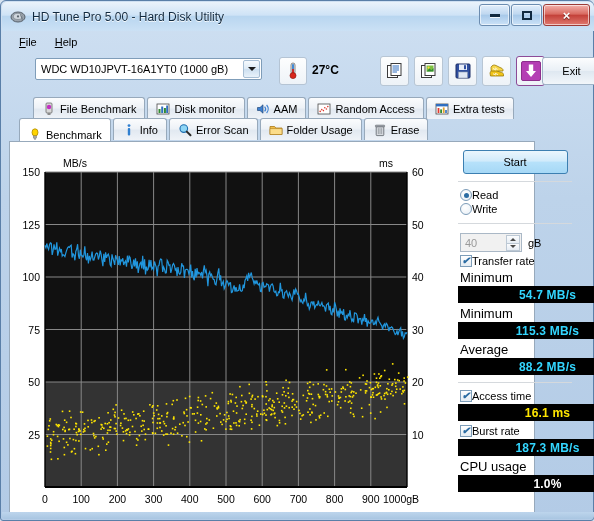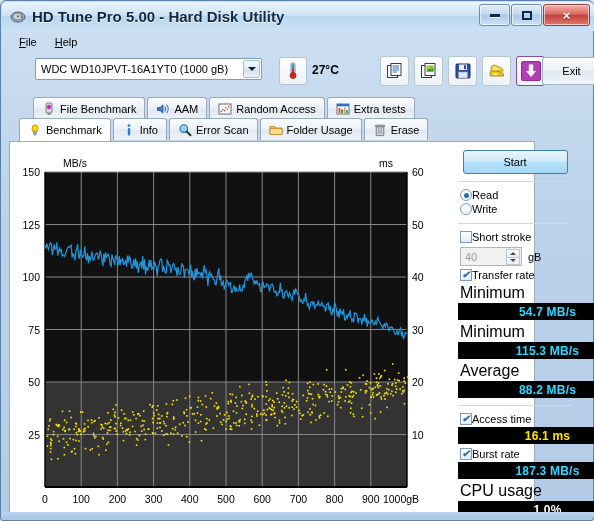--- a/index.html
+++ b/index.html
@@ -20,21 +20,21 @@
   .titlebar{
     position:absolute;left:1px;top:1px;width:592px;height:29px;
     background:linear-gradient(to bottom,#eaf3fb 0%,#cfe3f6 45%,#b9d6f0 50%,#cbe1f5 100%);
     border-radius:5px 5px 0 0;
     display:flex;align-items:center;
   }
   .title-icon{
     width:16px;height:16px;margin-left:8px;margin-right:6px;position:relative;flex:none;
   }
   .title-text{
-    font-size:15px;color:#11293f;font-weight:bold;
+    font-size:12px;color:#11293f;font-weight:normal;
     text-shadow:0 1px 0 rgba(255,255,255,.9);
     white-space:nowrap;
   }
   .wincontrols{position:absolute;right:4px;top:2px;display:flex;gap:1px;}
   .wbtn{
     width:29px;height:20px;border:1px solid #6b8cb0;border-radius:3px;
     background:linear-gradient(to bottom,#e2eefb 0%,#c0d8f0 45%,#a9caea 52%,#cbe2f7 100%);
     display:flex;align-items:center;justify-content:center;
     box-shadow:inset 0 0 0 1px rgba(255,255,255,.6);
   }
@@ -107,21 +107,21 @@
   .tab{
     height:22px;box-sizing:border-box;
     border:1px solid #97a9bb;border-bottom:none;
     border-radius:3px 3px 0 0;
     background:linear-gradient(to bottom,#fbfcfd 0%,#eef2f7 45%,#e2e9f1 55%,#eff3f8 100%);
     display:flex;align-items:center;gap:4px;padding:0 8px;
     margin-right:2px;
     font-size:11px;color:#000;white-space:nowrap;
   }
   .tab.active{
-    background:#fff;border-color:#97a9bb;position:relative;z-index:5;height:23px;
+    background:#fff;border-color:#97a9bb;position:relative;z-index:5;height:23px;align-items:flex-end;
   }
   .tab .ticon{width:14px;height:14px;flex:none;display:block;}
 
   
   .content{
     position:absolute;left:8px;top:140px;width:526px;height:372px;
     background:#fff;border:1px solid #97a9bb;box-sizing:border-box;
   }
   .chart-wrap{position:absolute;left:2px;top:2px;width:450px;height:366px;}
   .sidepanel{position:absolute;left:444px;top:4px;width:122px;}
@@ -158,21 +158,21 @@
   .spinbox .sv{font-size:11px;color:#9a9a9a;padding-left:4px;}
   .spin-btns{position:absolute;right:1px;top:1px;width:14px;height:15px;display:flex;flex-direction:column;}
   .spin-b{
     flex:1;border:1px solid #bcc8d4;box-sizing:border-box;margin-bottom:-1px;
     background:linear-gradient(to bottom,#fbfcfd,#e6edf4);
     display:flex;align-items:center;justify-content:center;
   }
   .caret-up-s{width:0;height:0;border-left:3px solid transparent;border-right:3px solid transparent;border-bottom:3px solid #4a4a4a;}
   .caret-dn-s{width:0;height:0;border-left:3px solid transparent;border-right:3px solid transparent;border-top:3px solid #4a4a4a;}
   .unit{font-size:11px;color:#000;}
-  .stat-label{font-size:16px;color:#000;padding-left:6px;margin-top:2px;}
+  .stat-label{font-size:13px;color:#000;padding-left:6px;margin-top:2px;}
   .lcd{
     width:107px;height:17px;margin:1px auto 3px 4px;background:#000;
     display:flex;align-items:center;justify-content:center;
     font-size:12px;font-weight:bold;letter-spacing:.2px;padding-left:36px;
   }
   .lcd.cyan{color:#33d6ff;}
   .lcd.yellow{color:#ffe600;}
   .lcd.white{color:#ffffff;}
 
   
@@ -305,20 +305,32 @@
     <div class="tabrow row1">
       <div class="tab">
         <span class="ticon">
           <svg width="14" height="14" viewBox="0 0 14 14">
             <rect x="4" y="1" width="6" height="10" rx="1" fill="#d8d8d8" stroke="#6b6b6b" stroke-width=".8"></rect>
             <circle cx="7" cy="5" r="2.2" fill="#c32fc3"></circle>
             <rect x="5.5" y="11" width="3" height="2" fill="#8a8a8a"></rect>
           </svg>
         </span>
         <span>File Benchmark</span>
+      </div>
+      <div class="tab">
+        <span class="ticon">
+          <svg width="14" height="14" viewBox="0 0 14 14">
+            <rect x="1" y="2" width="12" height="10" fill="#ffffff" stroke="#4a4a4a" stroke-width=".8"></rect>
+            <rect x="2.5" y="7" width="2" height="4" fill="#2f8b2f"></rect>
+            <rect x="5.2" y="4.5" width="2" height="6.5" fill="#2f6ec0"></rect>
+            <rect x="7.9" y="6" width="2" height="5" fill="#2f8b2f"></rect>
+            <rect x="10.2" y="3.5" width="1.8" height="7.5" fill="#2f6ec0"></rect>
+          </svg>
+        </span>
+        <span>Disk monitor</span>
       </div>
       <div class="tab">
         <span class="ticon">
           <svg width="14" height="14" viewBox="0 0 14 14">
             <path d="M1.5 5.5 H4 L7 2.8 V11.2 L4 8.5 H1.5 Z" fill="#3d7fd0" stroke="#23497a" stroke-width=".7"></path>
             <path d="M8.6 4.6 A3.6 3.6 0 0 1 8.6 9.4" stroke="#3d7fd0" stroke-width="1.2" fill="none"></path>
             <path d="M10.6 3 A6 6 0 0 1 10.6 11" stroke="#3d7fd0" stroke-width="1.2" fill="none"></path>
           </svg>
         </span>
         <span>AAM</span>
@@ -1014,24 +1026,20 @@
           </span>
         <span>Read</span>
       </div>
       <div class="radio-row">
         <span class="radio"></span>
         <span>Write</span>
       </div>
 
       <div class="divider"></div>
 
-      <div class="check-row">
-        <span class="chk"></span>
-        <span>Short stroke</span>
-      </div>
       <div class="spin-row">
         <span class="spinbox">
           <span class="sv">40</span>
           <span class="spin-btns">
             <span class="spin-b">
                 <i class="caret-up-s"></i>
               </span>
             <span class="spin-b">
                 <i class="caret-dn-s"></i>
               </span>

